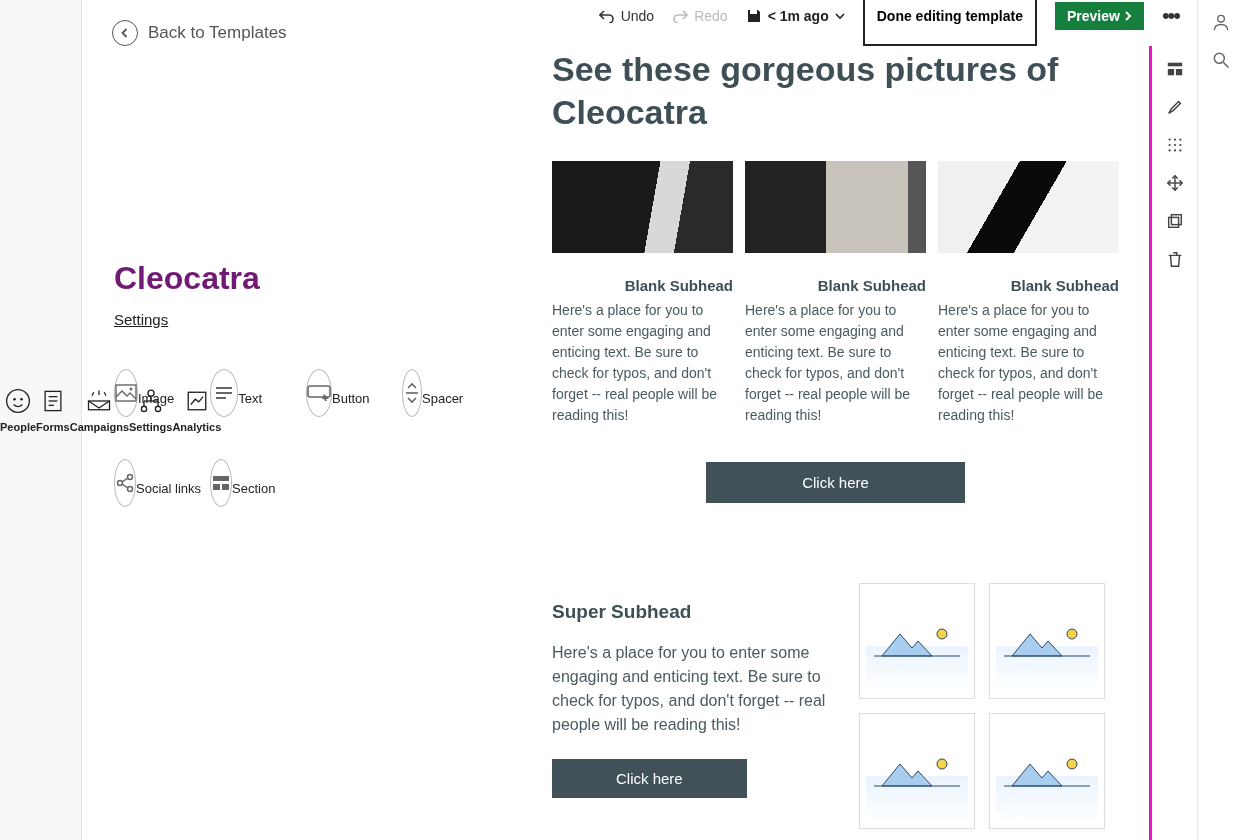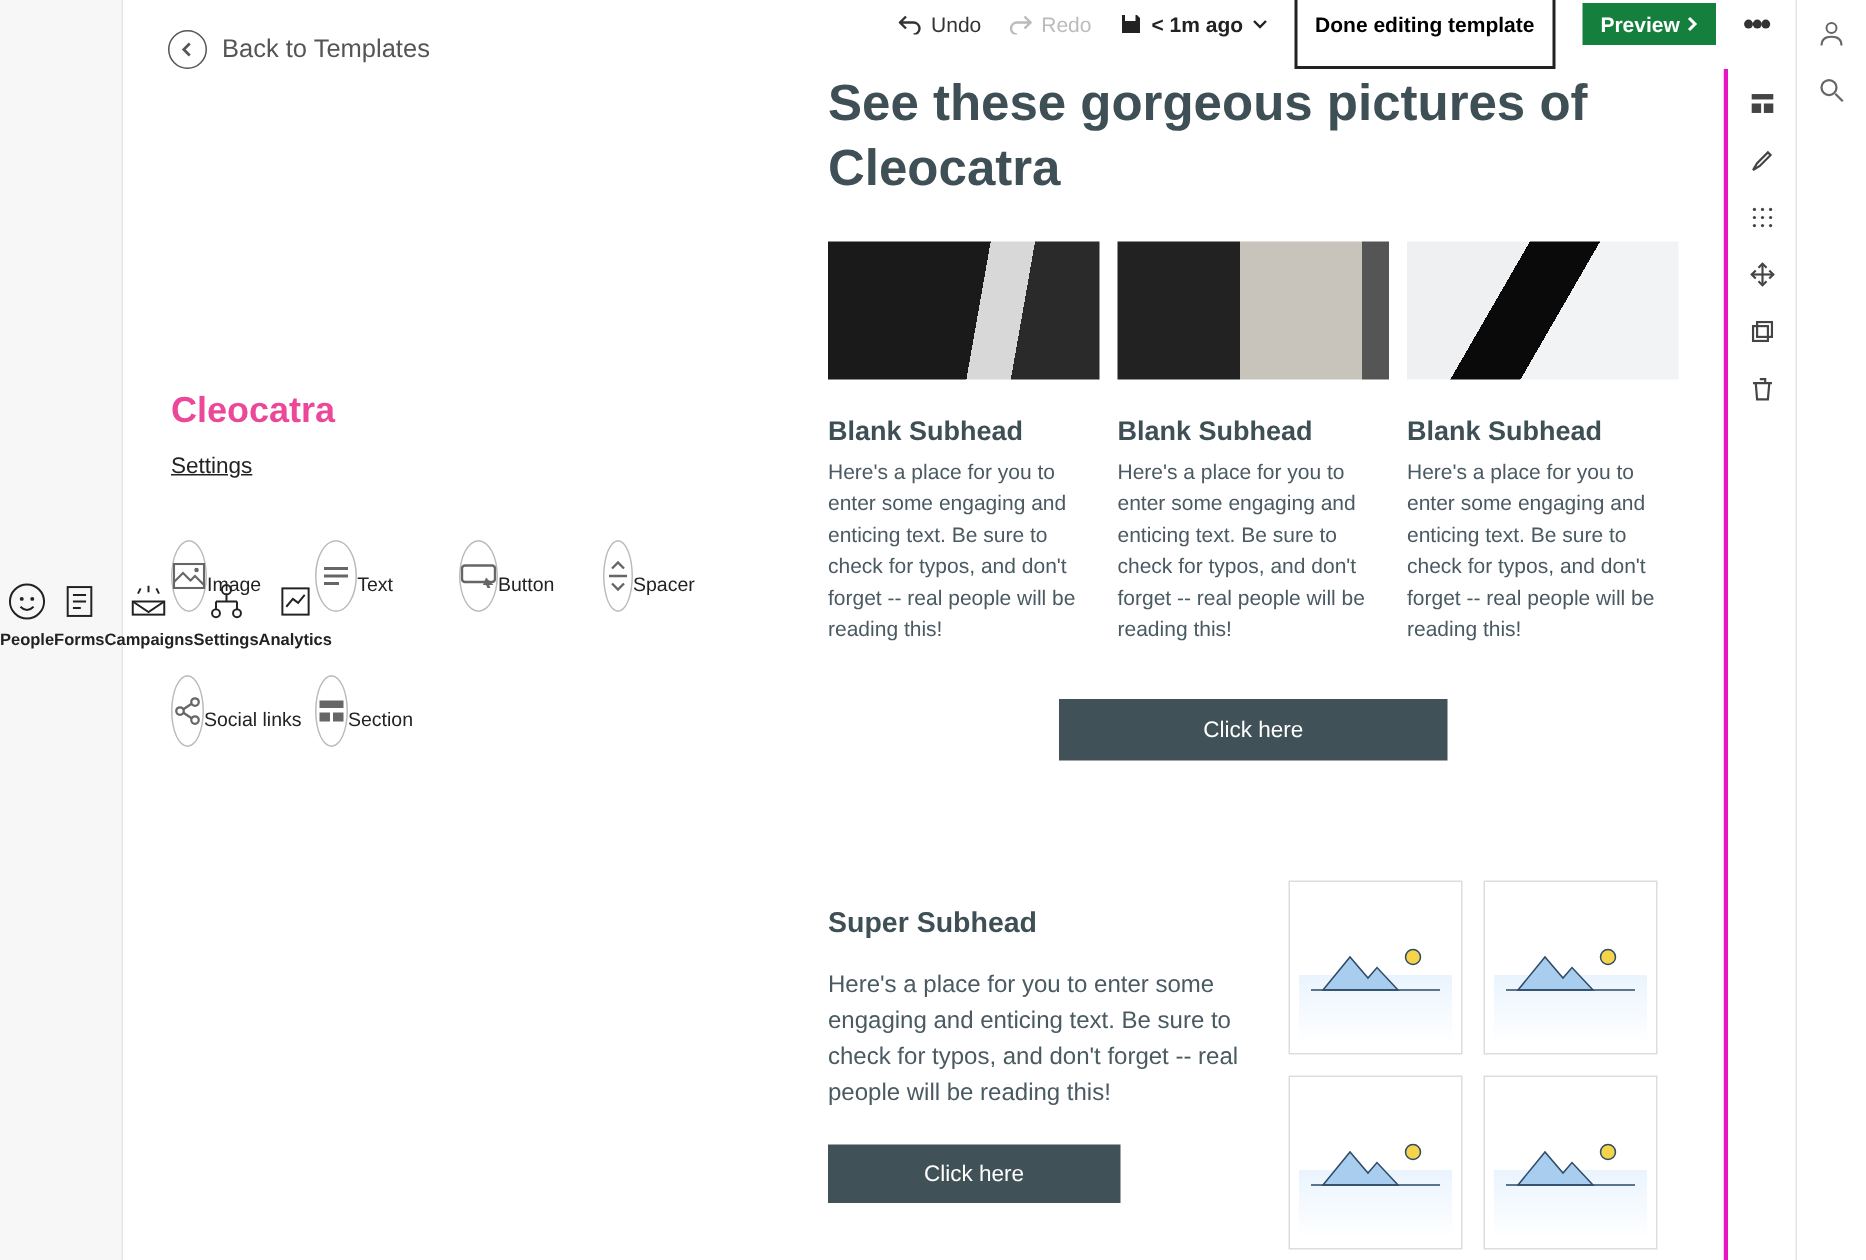--- a/index.html
+++ b/index.html
@@ -28,38 +28,38 @@
   
   .util-rail { position: absolute; right: 0; top: 0; width: 47px; height: 840px; border-left: 1px solid #e5e5e5; display: flex; flex-direction: column; align-items: center; padding-top: 12px; gap: 18px; }
   .util-rail svg { width: 20px; height: 20px; cursor: pointer; }
 
   
   .editor-tools { position: absolute; right: 47px; top: 46px; width: 48px; height: 794px; border-left: 3px solid #e815c3; display: flex; flex-direction: column; align-items: center; padding-top: 14px; gap: 20px; }
   .editor-tools svg { width: 18px; height: 18px; cursor: pointer; }
 
   
   .left-panel { position: absolute; left: 82px; top: 46px; width: 440px; height: 794px; padding: 0 32px; }
-  .panel-title { font-size: 24px; font-weight: 900; margin-top: 214px; color: #ec4899; }
+  .panel-title { font-size: 32px; font-weight: 900; margin-top: 214px; color: #701a75; }
   .settings-link { font-size: 15px; text-decoration: underline; color: #222; margin-top: 14px; display: inline-block; cursor: pointer; }
   .block-grid { margin-top: 40px; display: flex; flex-wrap: wrap; gap: 42px 44px; }
   .block-item { display: flex; flex-direction: row; align-items: center; width: 52px; cursor: pointer; }
   .block-circle { width: 48px; height: 48px; border: 1.5px solid #bbb; border-radius: 50%; display: flex; align-items: center; justify-content: center; }
   .block-item span { font-size: 13px; margin-top: 10px; color: #222; white-space: nowrap; }
 
   
   .canvas-wrap { position: absolute; left: 522px; top: 46px; width: 627px; height: 794px; overflow: hidden; background: #fff; }
   .canvas-inner { padding: 0 30px 40px 30px; }
   .hero-title { font-size: 34px; font-weight: 700; color: #3f4f56; line-height: 1.25; margin-top: 2px; }
   .three-col { display: flex; gap: 12px; margin-top: 28px; }
   .col { flex: 1; }
   .col-img { width: 100%; height: 92px; background: #888; position: relative; overflow: hidden; }
   .cat1 { background: linear-gradient(100deg, #1a1a1a 0%, #1a1a1a 55%, #d8d8d8 55%, #d8d8d8 70%, #2a2a2a 70%); }
   .cat2 { background: linear-gradient(90deg, #222 0%, #222 45%, #c8c4bc 45%, #c8c4bc 90%, #555 90%); }
   .cat3 { background: linear-gradient(120deg, #eef0f2 0%, #eef0f2 35%, #0a0a0a 35%, #0a0a0a 55%, #f2f3f5 55%); }
-  .col-sub { font-size: 18px; font-weight: 700; color: #3f4f56; margin-top: 24px; }
+  .col-sub { font-size: 15px; font-weight: 700; color: #3f4f56; margin-top: 24px; text-align: right; }
   .col-body { font-size: 14px; color: #4a5a61; line-height: 1.5; margin-top: 6px; }
   .cta-row { margin-top: 36px; display: flex; justify-content: center; }
   .cta-btn { background: #415158; color: #fff; border: none; padding: 12px 96px; font-size: 15px; cursor: pointer; }
 
   .section2 { display: flex; margin-top: 80px; }
   .s2-left { flex: 1; }
   .s2-sub { font-size: 19px; font-weight: 700; color: #3f4f56; margin-top: 18px; }
   .s2-body { font-size: 16px; color: #4a5a61; line-height: 1.5; margin: 18px 0 22px 0; }
   .s2-btn { background: #415158; color: #fff; border: none; padding: 11px 64px; font-size: 15px; cursor: pointer; }
   .s2-right { display: flex; flex-wrap: wrap; gap: 14px; width: 260px; }

